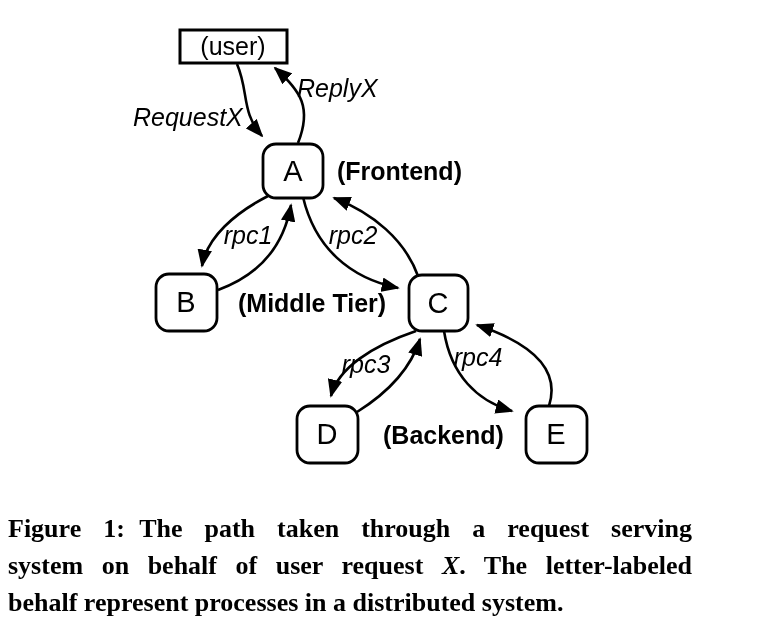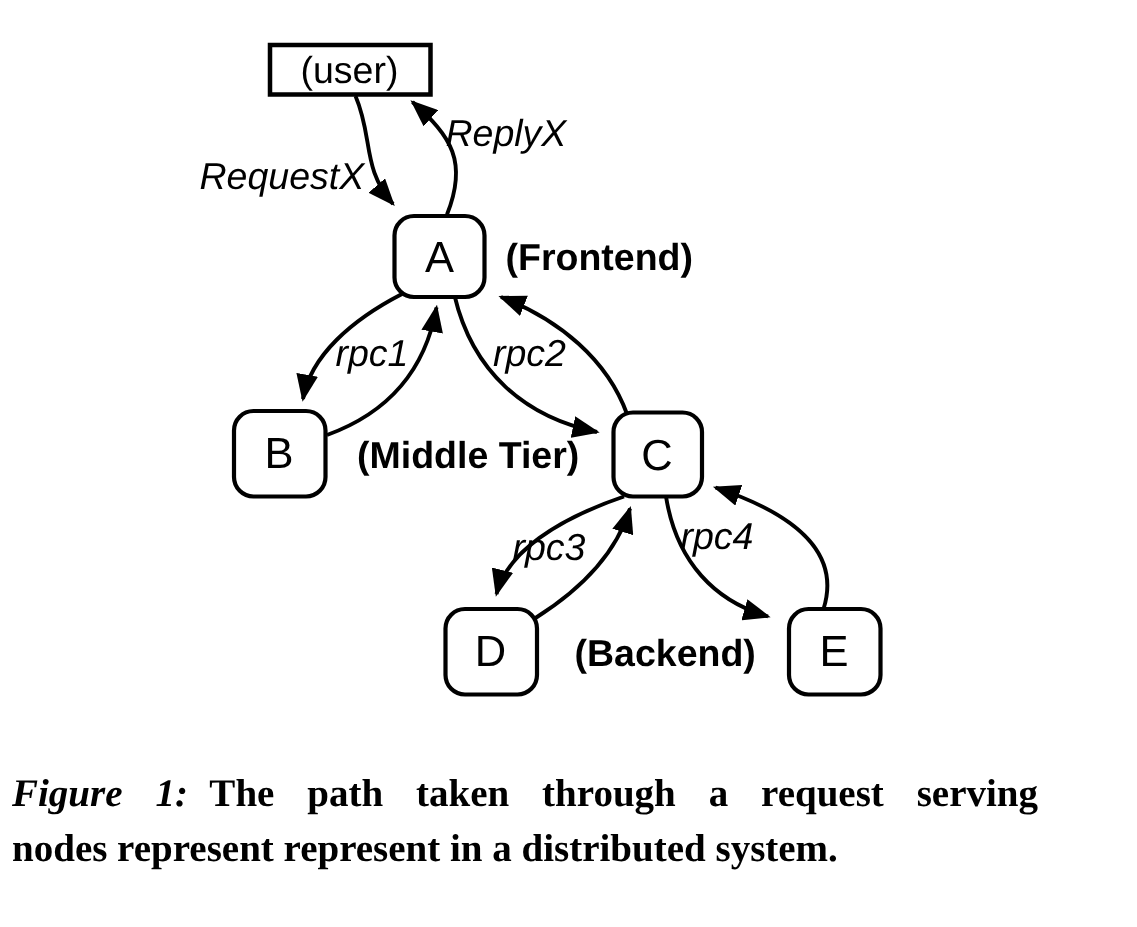--- a/index.html
+++ b/index.html
@@ -68,21 +68,20 @@
     color: #000000;
   }
   .caption .cap-line {
     text-align: justify;
   }
   .caption .cap-line.justify-last {
     text-align-last: justify;
   }
   .caption .cap-prefix {
     margin-right: 0.55em;
-    font-style: italic;
   }
   .caption .cap-var {
     font-style: italic;
   }
 </style>
 </head>
 <body>
 
 <div class="figure-wrap">
   <svg width="758" height="492" viewBox="0 0 758 492">
@@ -129,14 +128,15 @@
     <text class="edge-label" x="478" y="366" text-anchor="middle">rpc4</text>
 
     <text class="tier-label" x="337" y="180" text-anchor="start">(Frontend)</text>
     <text class="tier-label" x="238" y="312" text-anchor="start">(Middle Tier)</text>
     <text class="tier-label" x="383" y="444" text-anchor="start">(Backend)</text>
   </svg>
 </div>
 
 <div class="caption">
   <div class="cap-line justify-last"><span class="cap-prefix">Figure 1:</span><span>The path taken through a request serving</span></div>
-  <div class="cap-line"><span>nodes represent represent in a distributed system.</span></div>
+  <div class="cap-line justify-last"><span>system on behalf of user request </span><span class="cap-var">X</span><span>. The letter-labeled</span></div>
+  <div class="cap-line"><span>behalf represent processes in a distributed system.</span></div>
 </div>
 
 </body></html>

